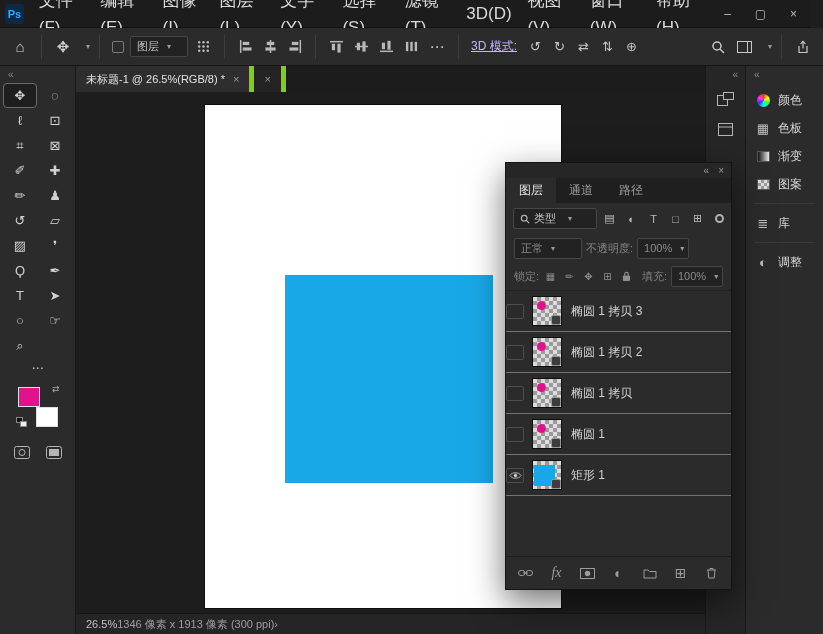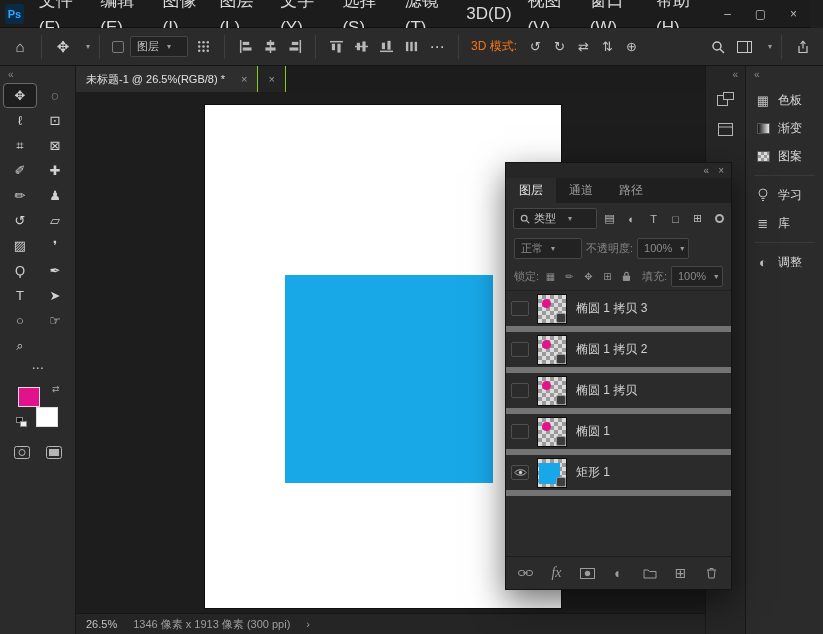--- a/index.html
+++ b/index.html
@@ -23,21 +23,21 @@
   .optionsbar { left:0; top:28px; width:823px; height:38px; background:#2b2b2b; border-bottom:1px solid #151515;
                 display:flex; align-items:center; padding:0 8px; gap:3px; }
   .ob-icon { min-width:24px; height:24px; display:flex; align-items:center; justify-content:center; color:#cfcfcf; font-size:15px; }
   .sep { width:1px; height:24px; background:#3e3e3e; margin:0 6px; flex:none; }
   .select { display:inline-flex; align-items:center; background:#222; border:1px solid #464646; border-radius:2px;
             height:21px; padding:0 6px; font-size:11px; color:#c6c6c6; }
   .caret { font-size:8px; color:#9a9a9a; margin-left:8px; }
   .checkbox { width:12px; height:12px; border:1px solid #7a7a7a; border-radius:2px; flex:none; margin:0 3px; }
   .align-icon { width:22px; height:22px; display:flex; align-items:center; justify-content:center; }
   .align-icon svg { fill:#b8b8b8; }
-  .mode-label { color:#f97316; margin:0 5px 0 3px; white-space:nowrap; }
+  .mode-label { color:#c4b5fd; margin:0 5px 0 3px; white-space:nowrap;text-decoration:underline; }
   .mode-icon { width:21px; height:22px; display:flex; align-items:center; justify-content:center; font-size:13px; color:#c3c3c3; }
   .spacer { flex:1; }
 
   
   .toolbar { left:0; top:66px; width:76px; height:568px; background:#2b2b2b; border-right:1px solid #181818;
              display:flex; flex-direction:column; align-items:center; }
   .tb-collapse { align-self:flex-start; padding:3px 0 2px 8px; color:#8a8a8a; font-size:10px; }
   .tools { display:grid; grid-template-columns:32px 32px; gap:2px 3px; margin-top:2px; }
   .tool { height:23px; display:flex; align-items:center; justify-content:center; font-size:13px; color:#d2d2d2; border-radius:3px; }
   .tool.selected { background:#1e1e1e; outline:1px solid #6a6a6a; }
@@ -48,29 +48,29 @@
   .swatch-bg { position:absolute; right:2px; bottom:0; width:22px; height:20px; background:#fff; border:1px solid #dedede; }
   .swatch-mini { position:absolute; left:0; bottom:0; width:11px; height:10px; }
   .swatch-mini .a { position:absolute; left:0; top:0; width:7px; height:6px; background:#111; border:1px solid #888; }
   .swatch-mini .b { position:absolute; right:0; bottom:0; width:7px; height:6px; background:#eee; border:1px solid #888; }
   .swatch-reset { position:absolute; right:0; top:0; font-size:9px; color:#aaa; line-height:9px; }
   .tb-extra { display:flex; gap:10px; margin-top:16px; }
   .tb-xbtn { width:22px; height:18px; display:flex; align-items:center; justify-content:center; }
 
   
   .tabbar { left:76px; top:66px; width:629px; height:26px; background:#1c1c1c; display:flex; align-items:stretch; }
-  .doc-tab { display:flex; align-items:center; gap:16px; padding:0 10px; font-size:11px; border-right:1px solid #84cc16; white-space:nowrap; }
+  .doc-tab { display:flex; align-items:center; gap:8px; padding:0 10px; font-size:11px; border-right:5px solid #84cc16; white-space:nowrap; }
   .doc-tab.active { background:#2e2e2e; color:#e2e2e2; }
   .doc-tab.inactive { background:#232323; color:#9d9d9d; }
   .tab-close { font-size:11px; color:#9a9a9a; }
   .canvas { left:76px; top:92px; width:629px; height:521px; background:#1d1d1d; overflow:hidden; }
   .page { position:absolute; left:129px; top:13px; width:356px; height:503px; background:#ffffff; box-shadow:0 0 0 1px #0d0d0d; }
   .doc-shape { position:absolute; left:80px; top:170px; width:208px; height:208px; background:var(--doc_shape,#18a8e8); }
   .statusbar { left:76px; top:613px; width:629px; height:21px; background:#252525; border-top:1px solid #151515;
-               display:flex; align-items:center; gap:16px; padding:0 10px; font-size:11px; }
+               display:flex; align-items:center; gap:0; padding:0 10px; font-size:11px; }
   .status-zoom { color:#c2c2c2; }
   .status-dims { color:#9f9f9f; }
   .status-chevron { color:#9f9f9f; }
 
   
   .narrow-dock { left:705px; top:66px; width:40px; height:568px; background:#262626; border-left:1px solid #181818;
                  display:flex; flex-direction:column; align-items:center; }
   .nd-collapse { align-self:flex-end; padding:3px 7px 2px 0; color:#8a8a8a; font-size:10px; }
   .nd-btn { width:28px; height:26px; display:flex; align-items:center; justify-content:center; border-radius:3px; margin-top:4px; }
   .wide-dock { left:745px; top:66px; width:78px; height:568px; background:#2b2b2b; border-left:1px solid #181818;
@@ -97,21 +97,21 @@
   .lp-tab.active { background:#2b2b2b; color:#e4e4e4; }
   .lp-filter { height:31px; display:flex; align-items:center; gap:3px; padding:0 7px; flex:none; }
   .lp-search { width:84px; height:21px; gap:4px; }
   .lp-ficon { width:19px; height:19px; display:flex; align-items:center; justify-content:center; font-size:11px; color:#b8b8b8; }
   .lp-toggle { margin-left:auto; width:9px; height:9px; border-radius:50%; border:2px solid #b0b0b0; }
   .lp-blend, .lp-lock { height:28px; display:flex; align-items:center; gap:4px; padding:0 8px; flex:none; }
   .dim-label { color:#838383; font-size:11px; white-space:nowrap; }
   .dim { color:#8b8b8b; }
   .lock-btn { width:15px; height:16px; display:flex; align-items:center; justify-content:center; font-size:10px; color:#8f8f8f; }
   .lp-rows { flex:1; overflow:hidden; border-top:1px solid #212121; }
-  .layer-row { height:41px; display:flex; align-items:center; padding-left:5px; border-bottom:6px solid #737373; }
+  .layer-row { height:41px; display:flex; align-items:center; border-bottom:1px solid #737373; }
   .layer-row.selected { background:#393939; }
   .eye-well { width:18px; height:15px; border:1px solid #4e4e4e; border-radius:2px; display:flex; align-items:center;
               justify-content:center; margin-right:8px; flex:none; }
   .thumb { position:relative; width:30px; height:30px; border:1px solid #0e0e0e; flex:none; }
   .thumb.checker { background-size:8px 8px; background-position:0 0,4px 4px; }
   .thumb.white { background:#ffffff; }
   .dot { position:absolute; left:4px; top:4px; width:9px; height:9px; border-radius:50%; background:var(--foreground_swatch,#e2128d); }
   .bluechip { position:absolute; left:1px; top:4px; width:21px; height:21px; background:var(--doc_shape,#18a8e8); }
   .badge { position:absolute; right:0; bottom:0; width:10px; height:10px; background:#3d3d3d; border:1px solid #9a9a9a; border-radius:2px; }
   .layer-name { margin-left:9px; font-size:12px; color:#d2d2d2; white-space:nowrap; }
@@ -337,46 +337,42 @@
     <svg width="15" height="13" viewBox="0 0 15 13">
         <rect x="0.5" y="0.5" width="14" height="12" fill="none" stroke="#b5b5b5"></rect>
         <line x1="0.5" y1="4" x2="14.5" y2="4" stroke="#b5b5b5"></line>
       </svg>
   </span>
 </div>
 
 <div class="abs wide-dock">
   <span class="wd-collapse">«</span>
   <div class="dock-item">
+    <span class="dock-icon">
+        <span class="color-wheel"></span>
+      </span>
+    <span>颜色</span>
+  </div>
+  <div class="dock-item">
     <span class="dock-icon">▦</span>
     <span>色板</span>
   </div>
   <div class="dock-item">
     <span class="dock-icon">
         <span class="gradient-chip"></span>
       </span>
     <span>渐变</span>
   </div>
   <div class="dock-item">
     <span class="dock-icon">
         <span class="pattern-chip"></span>
       </span>
     <span>图案</span>
   </div>
   <div class="dock-sep"></div>
-  <div class="dock-item">
-    <span class="dock-icon">
-      <svg width="12" height="14" viewBox="0 0 12 14">
-          <circle cx="6" cy="5" r="4" fill="none" stroke="#c0c0c0"></circle>
-          <line x1="4.5" y1="10.5" x2="7.5" y2="10.5" stroke="#c0c0c0"></line>
-          <line x1="5" y1="12.5" x2="7" y2="12.5" stroke="#c0c0c0"></line>
-        </svg>
-    </span>
-    <span>学习</span>
-  </div>
   <div class="dock-item">
     <span class="dock-icon">≣</span>
     <span>库</span>
   </div>
   <div class="dock-sep"></div>
   <div class="dock-item">
     <span class="dock-icon">◐</span>
     <span>调整</span>
   </div>
 </div>

